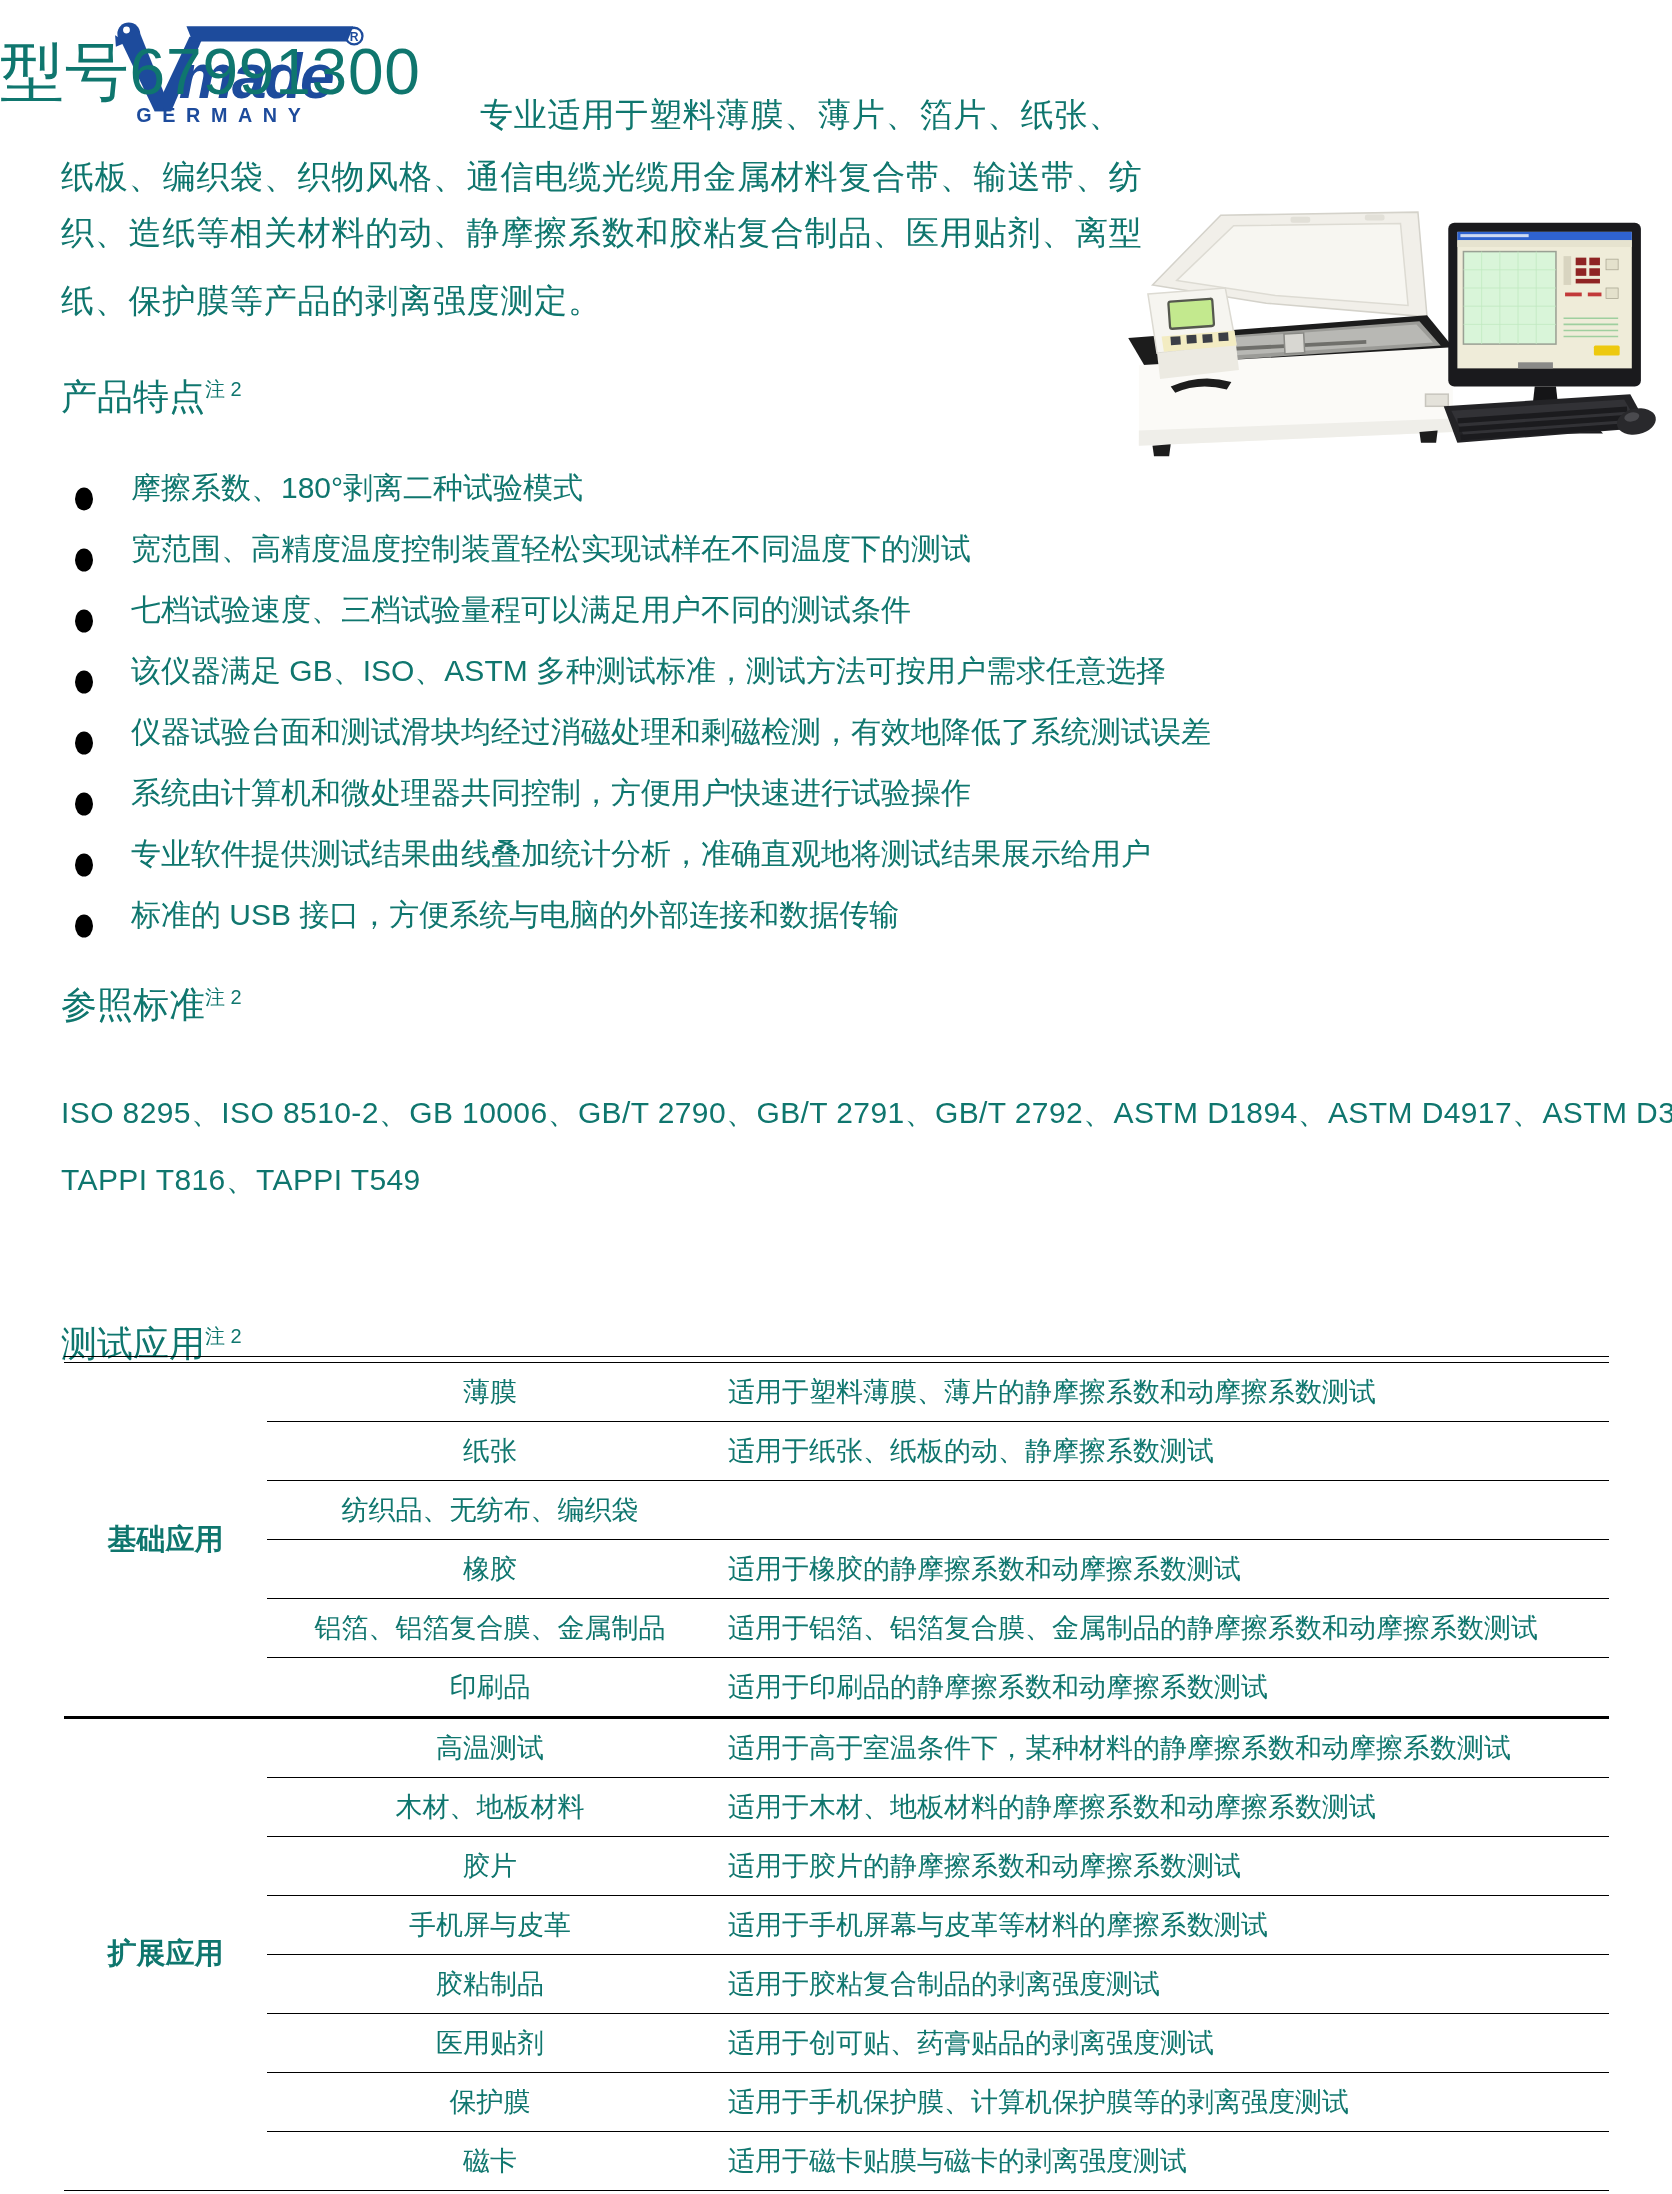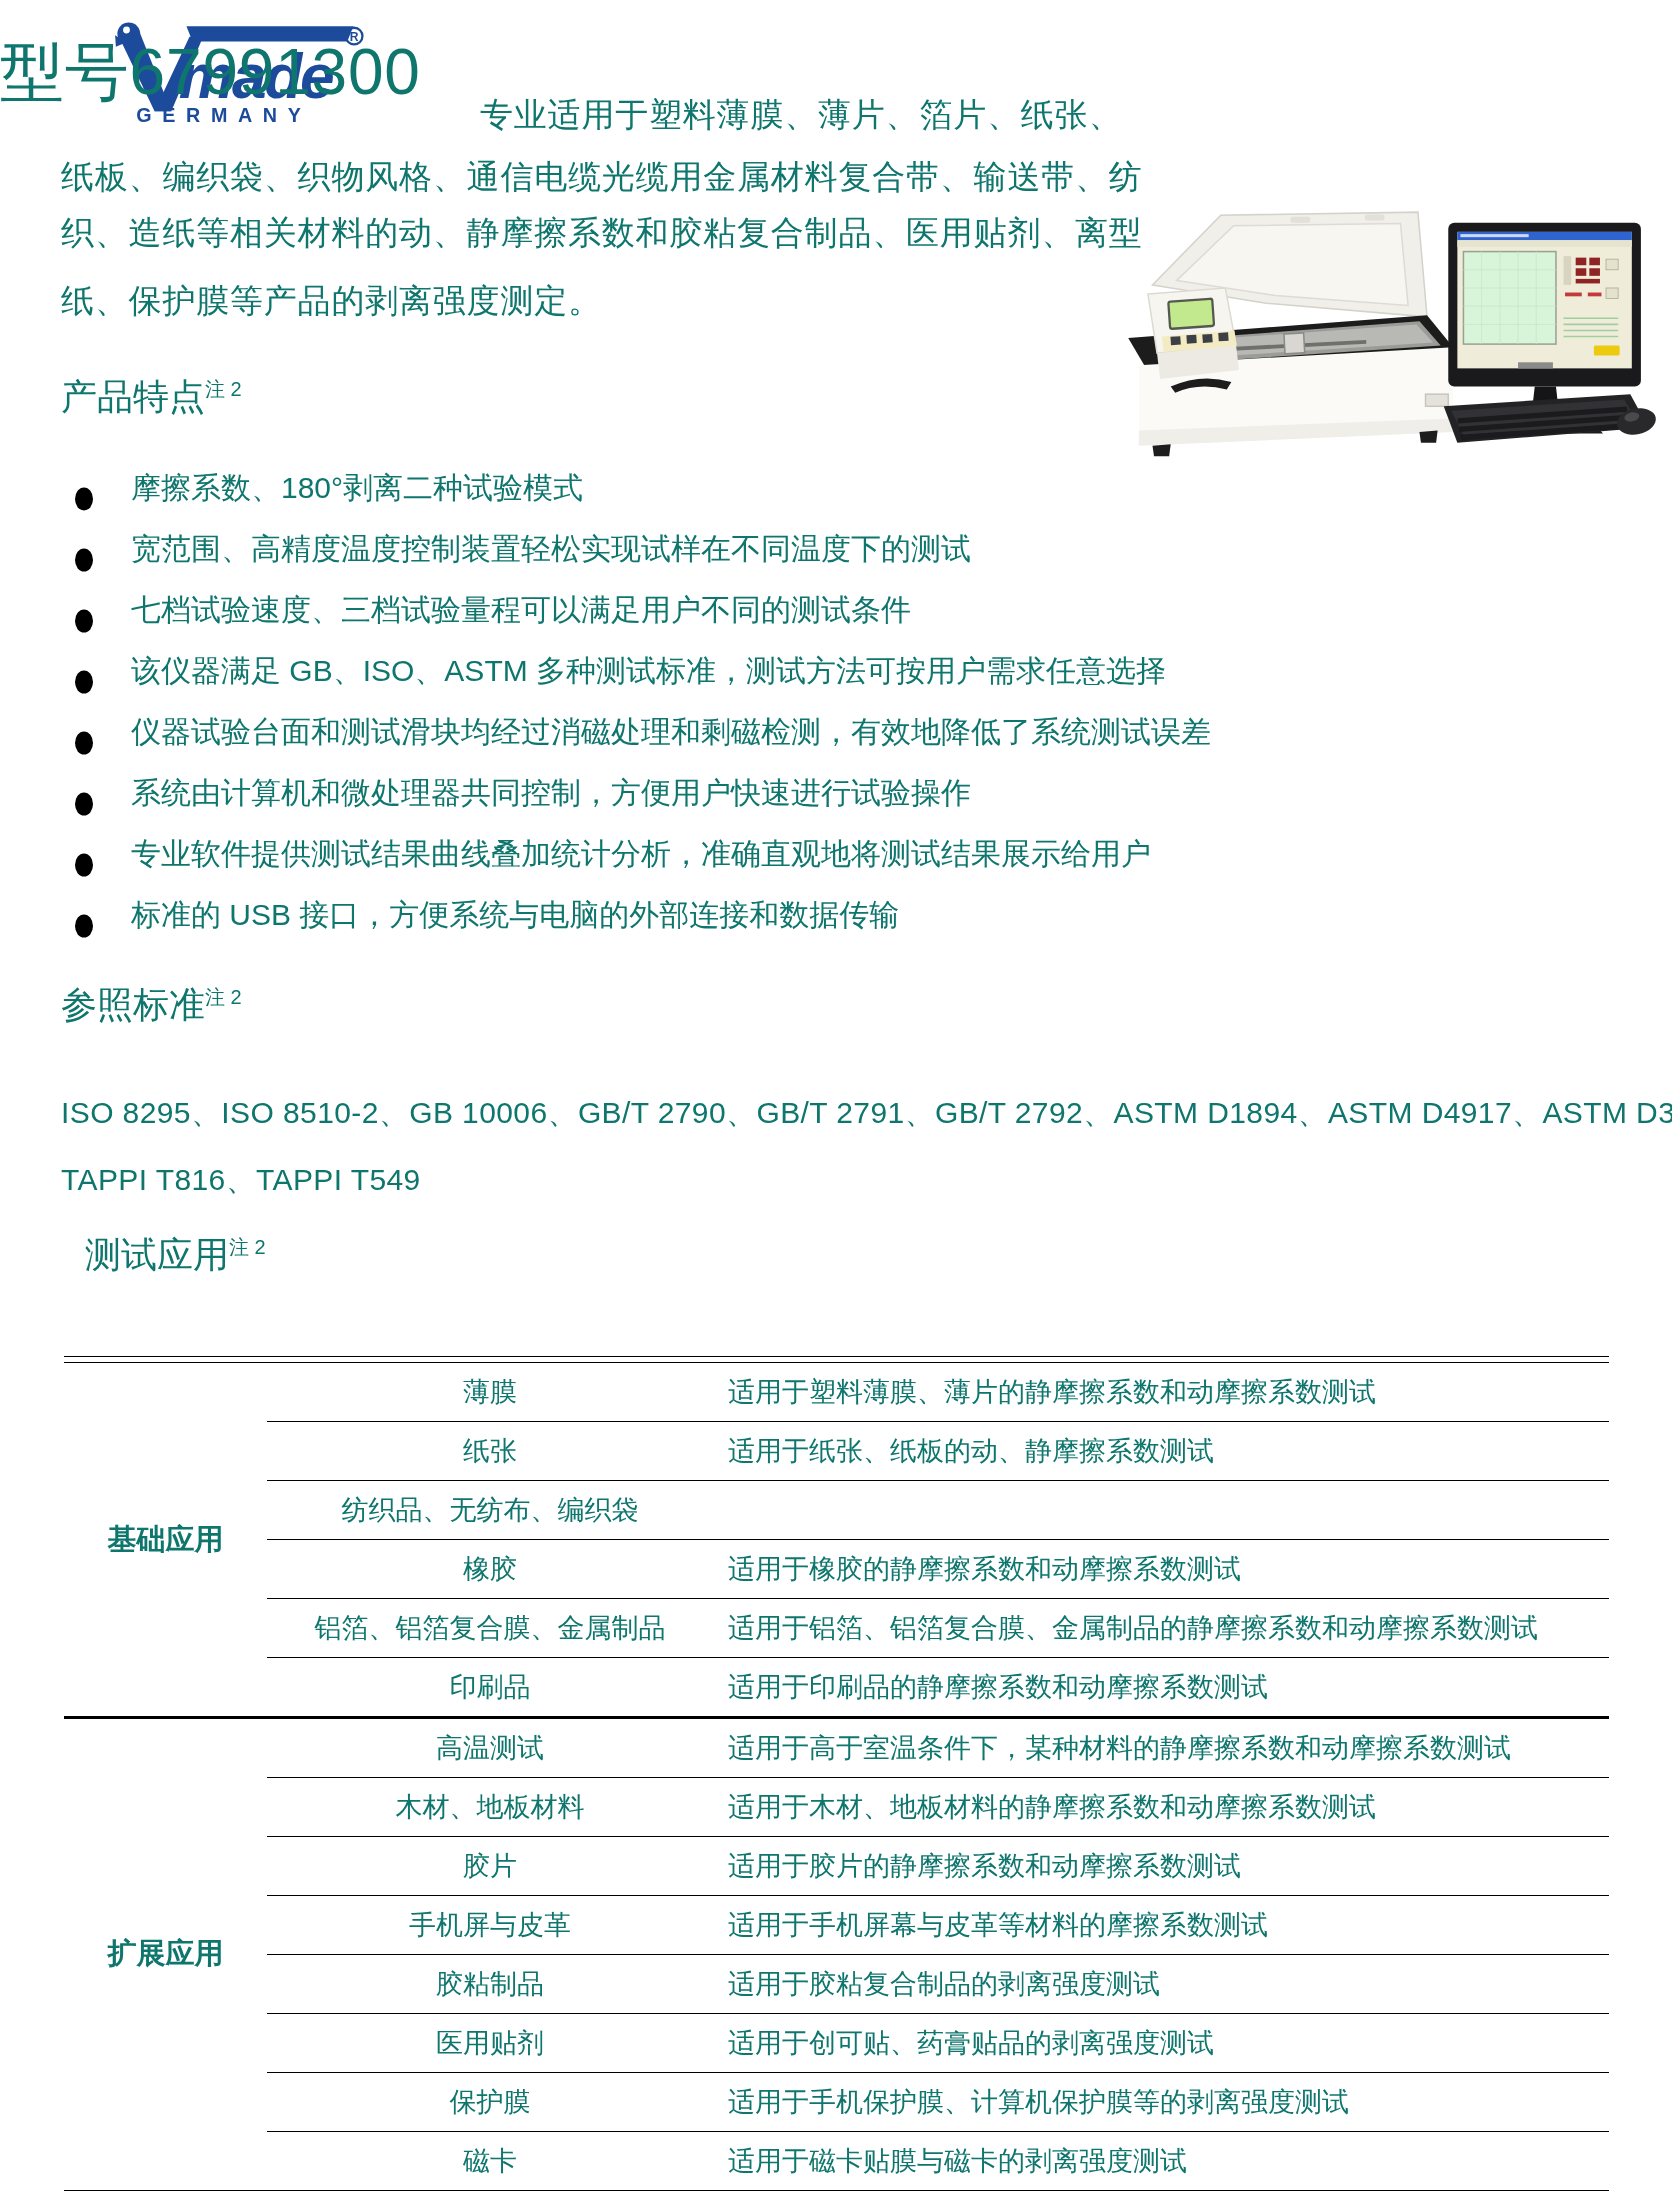--- a/index.html
+++ b/index.html
@@ -22,21 +22,21 @@
   .intro-line{position:absolute;font-size:33px;letter-spacing:0.8px;white-space:nowrap;}
   .intro-l0{left:480px;top:93px;}
   .intro-l1{left:61px;top:155px;}
   .intro-l2{left:61px;top:211px;}
   .intro-l3{left:61px;top:279px;}
   
   .sec-head{position:absolute;left:61px;font-size:36px;font-weight:500;white-space:nowrap;}
   .sec-head sup{font-size:20px;vertical-align:super;line-height:0;}
   .head-features{top:373px;}
   .head-standards{top:981px;}
-  .head-apps{top:1231px;margin-left:24px;}
+  .head-apps{top:1320px;}
   
   .bullets{position:absolute;left:61px;top:468px;width:1503px;}
   .bullet{position:relative;height:61px;display:flex;align-items:flex-start;padding-left:70px;font-size:30px;white-space:nowrap;}
   .bullet .dot{
     position:absolute;left:13.7px;top:50%;transform:translateY(-50%);
     width:18px;height:23px;border-radius:50%;background:#000;
   }
   
   .std-line{position:absolute;left:61px;font-size:30px;white-space:nowrap;letter-spacing:0.4px;}
   .std-l0{top:1093px;}

